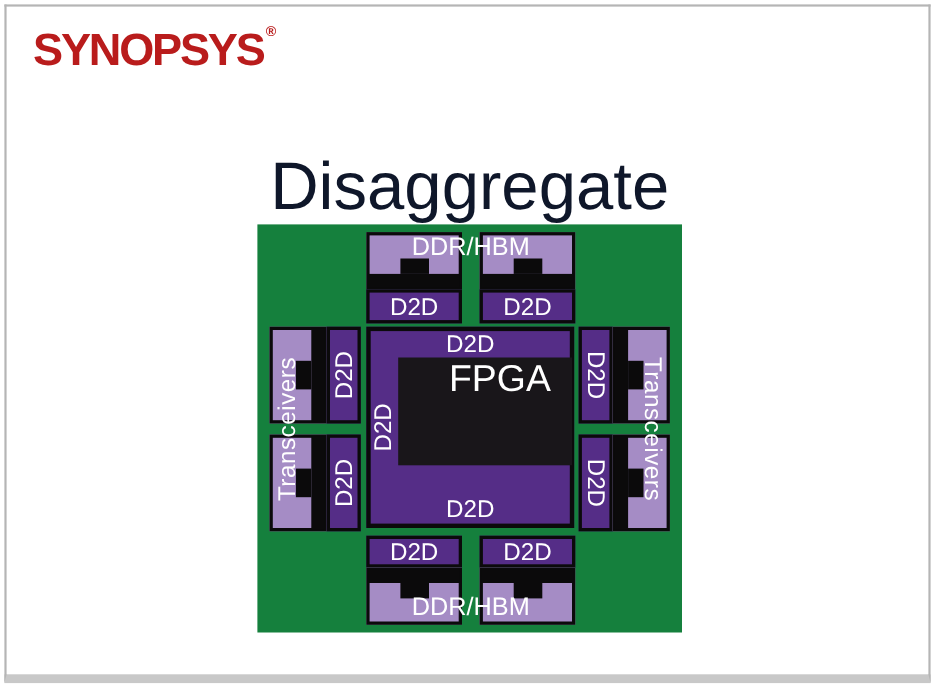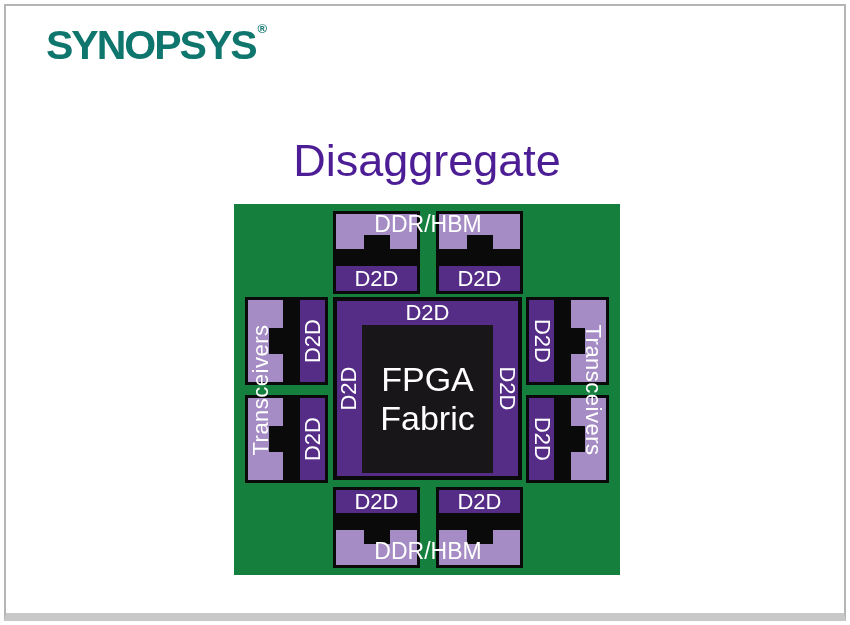--- a/index.html
+++ b/index.html
@@ -1,26 +1,26 @@
 <!DOCTYPE html>
 <html><head>
 <meta charset="utf-8">
 <style>
   html,body{margin:0;padding:0;background:#ffffff;}
   .stage{position:relative;width:850px;height:625px;background:#ffffff;overflow:hidden;
          font-family:"Liberation Sans",sans-serif;}
   .frame{position:absolute;inset:4px;border:2px solid #b5b5b5;border-bottom:8px solid #c8c8c8;
          pointer-events:none;box-sizing:border-box;}
   
-  .logo{position:absolute;left:30px;top:22px;color:#0f766e;font-weight:bold;
-        font-size:41px;letter-spacing:-2px;line-height:1;margin-left:16px;}
+  .logo{position:absolute;left:30px;top:22px;color:#b91c1c;font-weight:bold;
+        font-size:41px;letter-spacing:-2px;line-height:1;}
   .logo .reg{font-size:13px;vertical-align:26px;letter-spacing:0;margin-left:2px;}
   
   .title{position:absolute;left:224px;top:136px;width:406px;margin:0;text-align:center;
-         font-size:45px;font-weight:500;color:#4c1d95;line-height:1.1;}
+         font-size:61px;font-weight:500;color:#0f172a;line-height:1.1;}
   
   .substrate{position:absolute;left:234px;top:204px;width:386px;height:371px;background:#15803d;}
   
   .blk{position:absolute;border:3px solid #0b0a0b;box-sizing:border-box;}
   .mem{background:#a58cc5;}
   .d2d{background:#552d87;display:flex;align-items:center;justify-content:center;}
   .lbl{color:#fff;font-size:22px;line-height:1;white-space:nowrap;}
   .memlbl{position:absolute;color:#fff;font-size:23px;line-height:1;text-align:center;z-index:5;}
   
   .bar-b{position:absolute;left:-1px;right:-1px;bottom:-1px;height:12px;background:#0b0a0b;}
@@ -58,23 +58,23 @@
         text-align:center;}
   .rot-ccw{transform:rotate(-90deg);}
   .rot-cw{transform:rotate(90deg);}
   .trans-left-lbl{position:absolute;left:-73px;top:173px;width:200px;height:26px;text-align:center;
         transform:rotate(-90deg);z-index:5;color:#fff;font-size:22px;line-height:26px;letter-spacing:0.5px;}
   .trans-right-lbl{position:absolute;left:259px;top:173px;width:200px;height:26px;text-align:center;
         transform:rotate(90deg);z-index:5;color:#fff;font-size:22px;line-height:26px;letter-spacing:0.5px;}
   
   .center-asm{position:absolute;left:99px;top:93px;width:189px;height:183px;
         border:4px solid #0b0a0b;background:#552d87;box-sizing:border-box;}
-  .core{position:absolute;left:25px;top:24px;width:131px;height:148px;background:#19161a;
-        color:#fff;display:flex;flex-direction:column;justify-content:center;align-items:center;
-        font-size:34px;line-height:1.15;}
+  .core{position:absolute;left:25px;top:24px;width:131px;height:98px;background:#19161a;
+        color:#fff;display:flex;flex-direction:column;justify-content:space-between;align-items:center;
+        font-size:34px;line-height:1.15;padding-left:27px;}
   .ring-top{position:absolute;left:0;right:0;top:1px;text-align:center;}
   .ring-bottom{position:absolute;left:0;right:0;bottom:2px;text-align:center;}
   .ring-left{position:absolute;left:-19px;top:76px;width:62px;height:23px;text-align:center;transform:rotate(-90deg);}
   .ring-right{position:absolute;left:138px;top:76px;width:62px;height:23px;text-align:center;transform:rotate(90deg);}
 </style>
 </head>
 <body>
 
 <div class="stage">
   <div class="frame"></div>
@@ -149,18 +149,17 @@
     </div>
     <div class="trans-right-lbl">Transceivers</div>
 
     <div class="center-asm">
       <span class="lbl ring-top">D2D</span>
       <span class="lbl ring-bottom">D2D</span>
       <span class="lbl ring-left">D2D</span>
       <span class="lbl ring-right">D2D</span>
       <div class="core">
         <div>FPGA</div>
-        <div>Fabric</div>
       </div>
     </div>
 
   </div>
 </div>
 
 </body></html>

